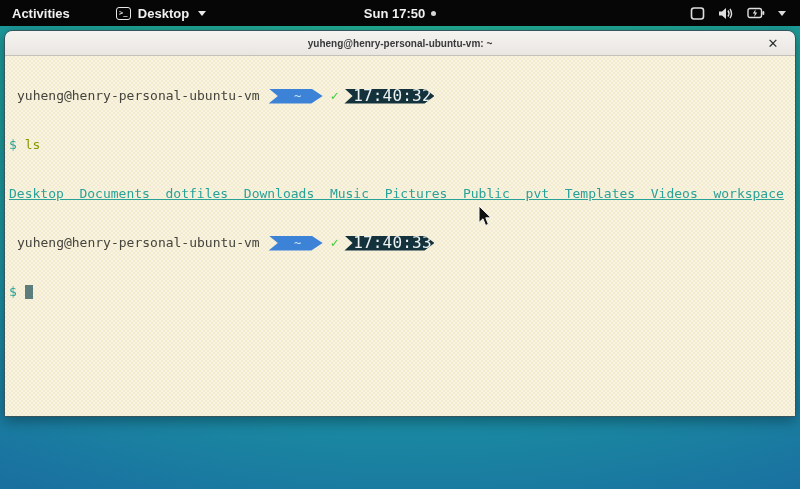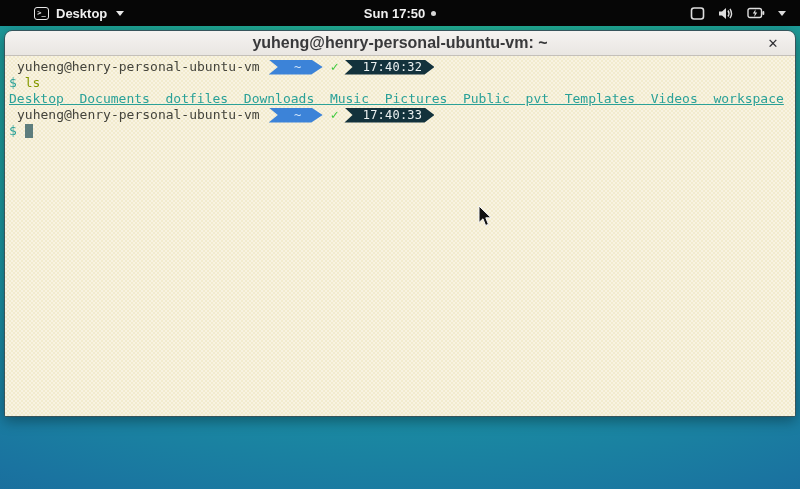--- a/index.html
+++ b/index.html
@@ -51,66 +51,67 @@
     border:1px solid #37555c; border-radius:8px 8px 2px 2px;
     box-shadow:0 4px 14px rgba(0,0,0,.35);
     display:flex; flex-direction:column; overflow:hidden; z-index:10;
   }
   .titlebar {
     height:25px; flex:0 0 25px;
     background:linear-gradient(#f5f3f1, #e9e6e2);
     border-bottom:1px solid #c4c0ba;
     display:flex; align-items:center; justify-content:center; position:relative;
   }
-  .titlebar .title { font-size:16px; font-weight:700; color:#39393b; }
+  .titlebar .title { font-size:10px; font-weight:700; color:#39393b; }
   .close-btn {
     position:absolute; right:10px; top:0; height:25px; width:24px;
     display:flex; align-items:center; justify-content:center;
     color:#2f2f33; font-size:13px; font-weight:700; cursor:default;
     font-family:"DejaVu Sans", sans-serif;
   }
 
   .screen {
     flex:1; background:#f5efd8;
     background-image:repeating-conic-gradient(#f8f3e2 0% 25%, #f2ebce 0% 50%);
     background-size:4px 4px;
     font-family:"DejaVu Sans Mono", monospace; font-size:13px; line-height:16px;
     color:#3e3e38; padding:3px 4px 0 4px;
   }
-  .row { display:flex; align-items:center; height:16px; white-space:pre; }
+  .row { display:flex; align-items:center; height:24px; white-space:pre;margin-top:25px; }
 
   .prompt-user { margin-left:8px; color:#44443c; }
   .seg-path {
     margin-left:9px; width:54px; height:15px; background:#3c83d8;
     clip-path:polygon(0 0, 79% 0, 100% 50%, 79% 100%, 0 100%, 17% 50%);
     display:flex; align-items:center; justify-content:center;
     color:#cfe4fa; font-size:12px; padding-left:4px;
   }
   .check { margin-left:8px; color:#3cc93c; font-weight:700; font-size:13px; }
   .seg-time {
     margin-left:6px; width:90px; height:15px; background:#13323c;
     clip-path:polygon(0 0, 89% 0, 100% 50%, 89% 100%, 0 100%, 9% 50%);
     display:flex; align-items:center; justify-content:center;
-    color:#edf2f2; font-size:12px; padding-left:6px; letter-spacing:.2px;
+    color:#edf2f2; font-size:16px; padding-left:6px; letter-spacing:.2px;
   }
   .dollar { color:#2aa198; }
   .cmd { color:#859900; }
   .dirs { color:#2aa198;text-decoration:underline; }
   .block-cursor {
     display:inline-block; width:8px; height:14px; background:#5d7d7d;
     margin-left:0; vertical-align:middle;
   }
 
   
   .pointer { position:absolute; left:478px; top:206px; z-index:50; }
 </style>
 </head>
 <body>
 
 <div class="topbar">
+  <div class="activities">Activities</div>
 
   <div class="appmenu">
     <span class="term-glyph">&gt;_</span>
     <span>Desktop</span>
     <span class="caret-down"></span>
   </div>
 
   <div class="clock-wrap">
     <span>Sun 17:50</span>
     <span class="notif-dot"></span>

